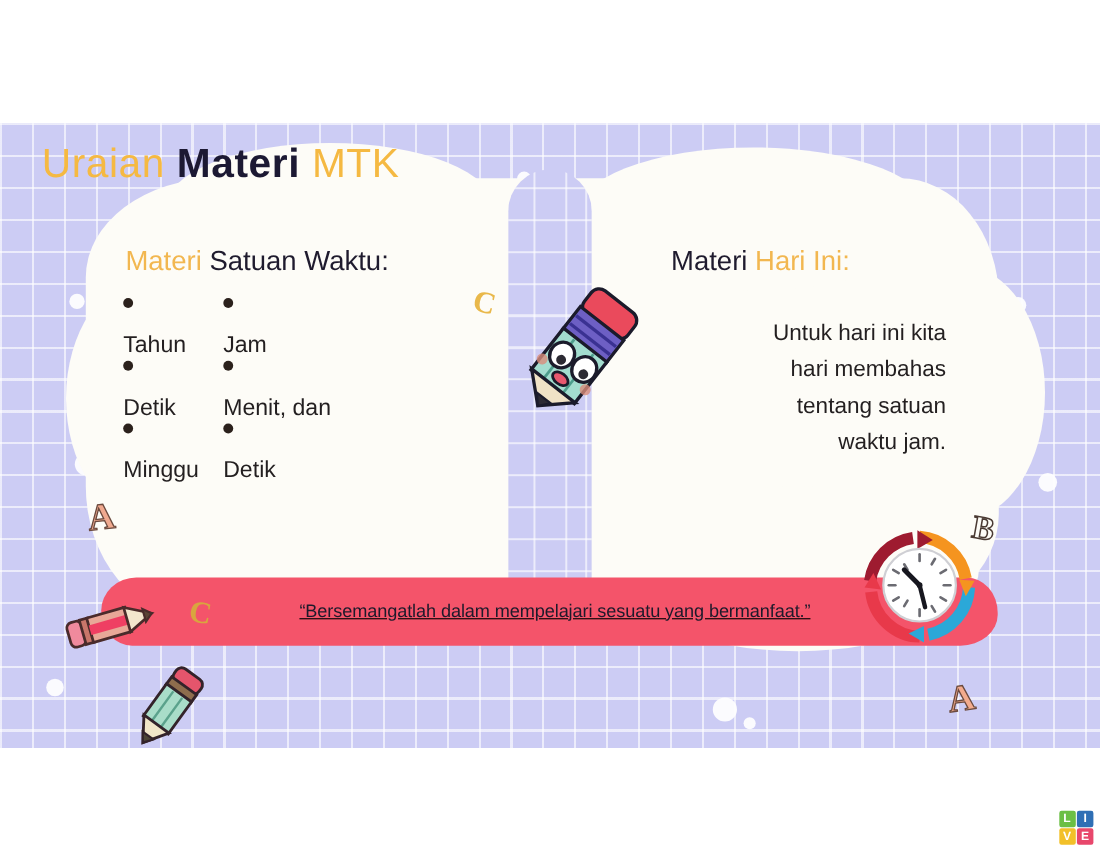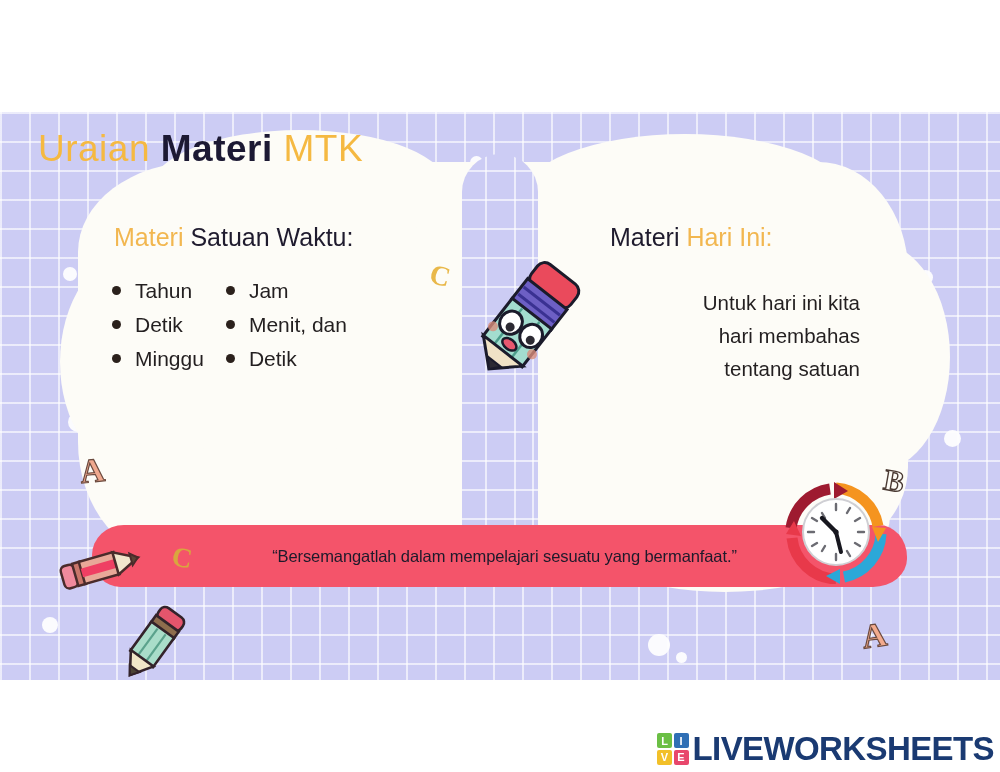--- a/index.html
+++ b/index.html
@@ -145,20 +145,21 @@
   }
   .bullet-col { list-style: none; }
   .bullet-col li {
     display: flex;
     align-items: baseline;
     gap: 14px;
     font-size: 21px;
     color: #231f20;
     line-height: 1.62;
     white-space: nowrap;
+    flex-direction: column;
   }
   .bullet-col li .dot {
     width: 9px; height: 9px;
     border-radius: 50%;
     background: #2b211c;
     flex: 0 0 auto;
     transform: translateY(-3px);
   }
 
   #card-right .body-text {
@@ -177,20 +178,21 @@
     left: 92px;
     top: 413px;
     width: 815px;
     height: 62px;
     background: #f4546a;
     border-radius: 34px 30px 36px 30px / 32px 34px 30px 34px;
     z-index: 5;
     display: flex;
     align-items: center;
     justify-content: center;
+    text-decoration: underline;
   }
   #banner-text {
     font-size: 16.5px;
     color: #1d1a2b;
     letter-spacing: -0.1px;
     margin-left: 10px;
     white-space: nowrap;
   }
 
   
@@ -323,20 +325,21 @@
     </div>
 
     <div class="card" id="card-right">
       <div class="card-title">
         <span class="dark">Materi </span><span class="gold">Hari Ini:</span>
       </div>
       <div class="body-text">
         <span>Untuk hari ini kita</span>
         <span>hari membahas</span>
         <span>tentang satuan</span>
+        <span>waktu jam.</span>
       </div>
     </div>
 
     <div id="banner">
       <div id="banner-text">“Bersemangatlah dalam mempelajari sesuatu yang bermanfaat.”</div>
     </div>
 
     <div class="deco-letter" id="deco-c1">C</div>
     <div class="deco-letter" id="deco-c2">C</div>
     <div class="deco-letter" id="deco-a1">A</div>
@@ -428,16 +431,15 @@
 
   </div>
 
   <div id="footer">
     <div id="logo-grid">
       <span class="lg-l">L</span>
       <span class="lg-i">I</span>
       <span class="lg-v">V</span>
       <span class="lg-e">E</span>
     </div>
-    <div id="logo-word">LIVEWORKSHEETS</div>
   </div>
 
 </div>
 
 </body></html>

